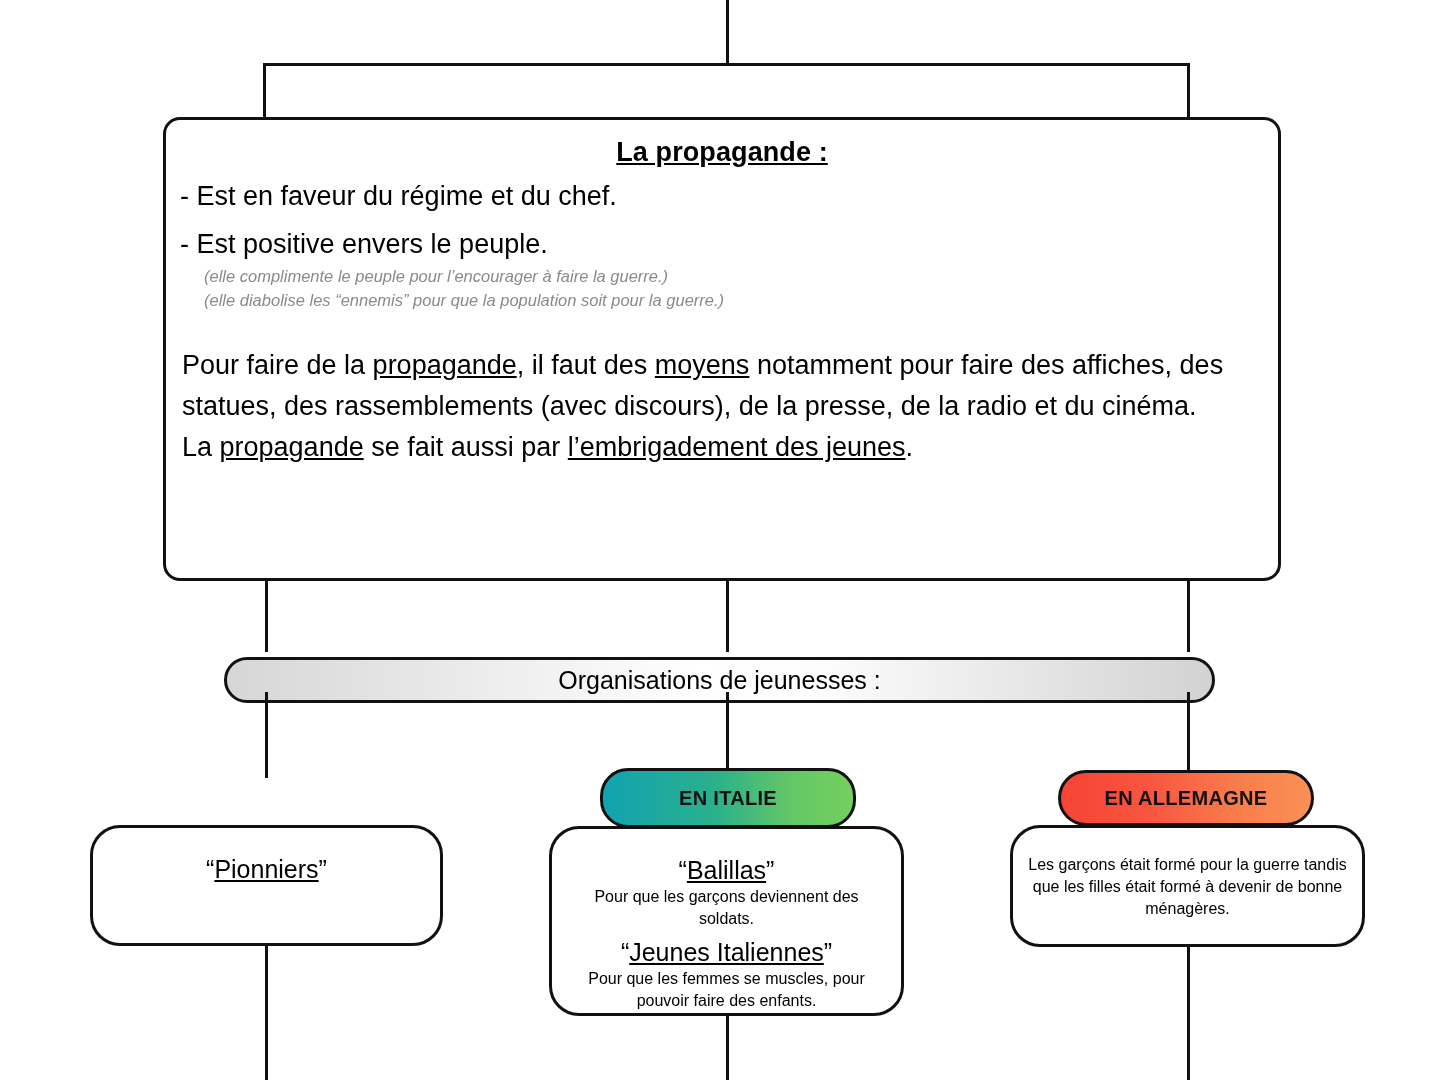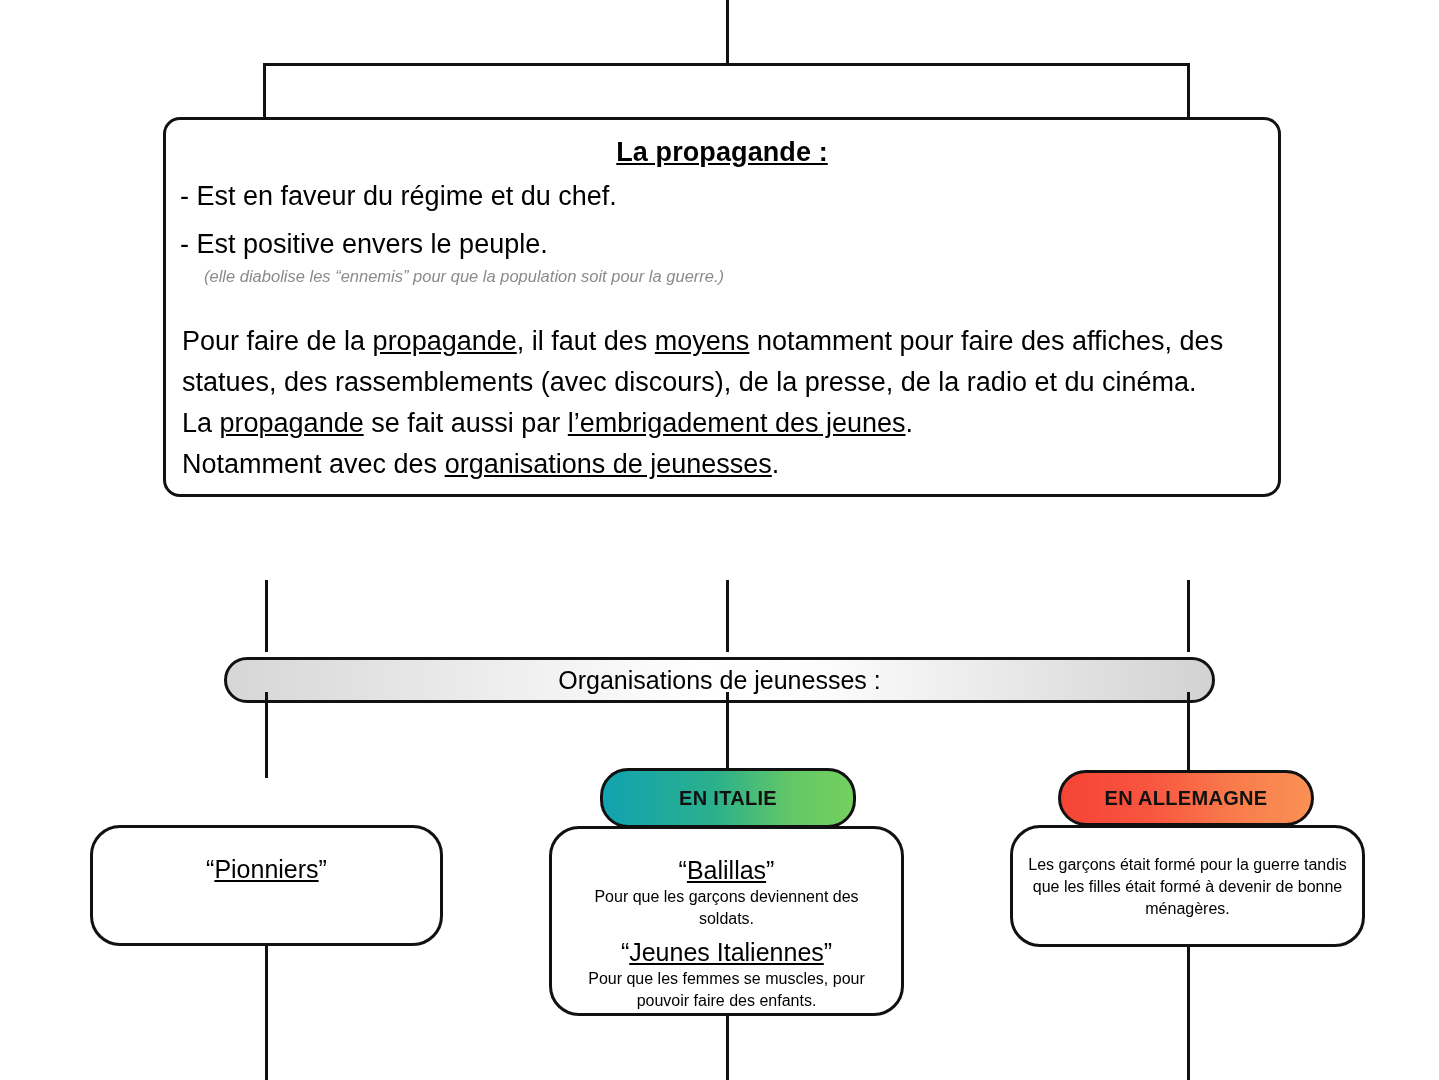--- a/index.html
+++ b/index.html
@@ -26,21 +26,21 @@
   }
   .conn-v { width: 3px; }
   .conn-h { height: 3px; }
 
   
   #main-box {
     position: absolute;
     left: 163px;
     top: 117px;
     width: 1118px;
-    height: 380px;
+    height: 464px;
     box-sizing: border-box;
     border: 3px solid #111111;
     border-radius: 17px;
     background: #ffffff;
     padding: 10px 16px 0 16px;
   }
   #main-title {
     text-align: center;
     font-size: 27px;
     font-weight: bold;
@@ -156,30 +156,30 @@
   <div class="conn conn-h" style="left:263px; top:63px; width:927px;"></div>
   <div class="conn conn-v" style="left:263px; top:63px; height:58px;"></div>
   <div class="conn conn-v" style="left:1187px; top:63px; height:58px;"></div>
 
   <div id="main-box">
     <div id="main-title">La propagande :</div>
 
     <div class="bullet">- Est en faveur du régime et du chef.</div>
 
     <div class="bullet">- Est positive envers le peuple.</div>
+    <div class="note">(elle complimente le peuple pour l’encourager à faire la guerre.)</div>
 
     <div class="note">(elle diabolise les “ennemis” pour que la population soit pour la guerre.)</div>
 
     <div id="para-gap"></div>
 
     <p class="para"><span>Pour faire de la </span><span class="u">propagande</span><span>, il faut des </span><span class="u">moyens</span><span> notamment pour faire des affiches, des statues, des rassemblements (avec discours), de la presse, de la radio et du cinéma.</span></p>
 
     <p class="para"><span>La </span><span class="u">propagande</span><span> se fait aussi par </span><span class="u">l’embrigadement des jeunes</span><span>.</span></p>
 
-    <p class="para"><span>Notamment avec des </span><span class="u">organisations de jeunesses</span><span>.</span></p>
   </div>
 
   <div class="conn conn-v" style="left:265px; top:580px; height:72px;"></div>
   <div class="conn conn-v" style="left:726px; top:580px; height:72px;"></div>
   <div class="conn conn-v" style="left:1187px; top:580px; height:72px;"></div>
 
   <div id="orga-banner">
     <span id="orga-banner-label">Organisations de jeunesses :</span>
   </div>
 

